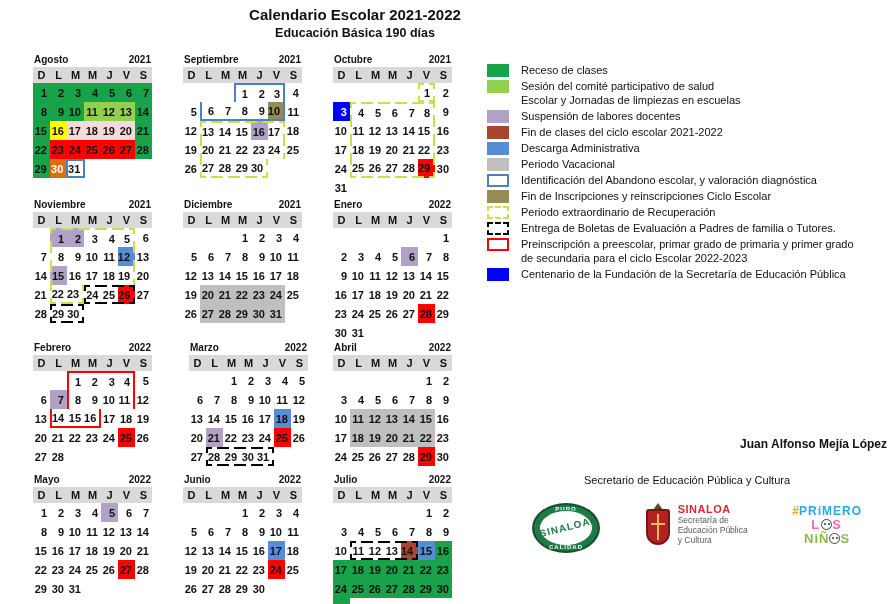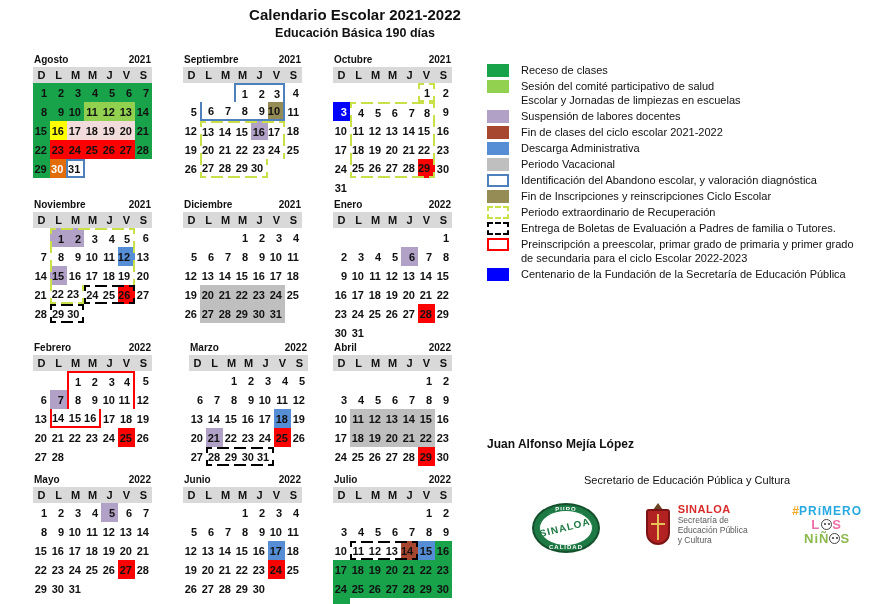--- a/index.html
+++ b/index.html
@@ -18,21 +18,21 @@
          font-size:11px;font-weight:bold;}
   .wrow{display:flex;height:19px;}
   .cell{width:19px;height:19px;box-sizing:border-box;display:flex;align-items:center;
         justify-content:flex-end;padding-right:3px;font-size:11px;font-weight:bold;}
   
   #legend{position:absolute;left:487px;top:63px;width:400px;}
   .lg-row{display:flex;align-items:flex-start;margin-bottom:2px;}
   .sw{width:22px;height:13px;flex:0 0 22px;margin-right:12px;margin-top:1px;box-sizing:border-box;}
   .lg-label{font-size:11px;line-height:14px;}
   
-  .sig-name{position:absolute;left:487px;top:437px;width:400px;text-align:left;
+  .sig-name{position:absolute;left:487px;top:437px;width:400px;text-align:right;
             font-size:12px;font-weight:bold;}
   .sig-role{position:absolute;left:487px;top:474px;width:400px;text-align:center;font-size:11px;}
   
   #logos{position:absolute;left:532px;top:503px;width:330px;display:flex;
          justify-content:space-between;align-items:flex-start;}
   .seal{position:relative;width:68px;height:50px;border-radius:50%;background:#1E7A44;
         border:2px solid #14502c;box-sizing:border-box;}
   .seal-inner{position:absolute;left:5px;top:5px;right:5px;bottom:5px;border-radius:50%;
         background:#fff;border:1px solid #1E7A44;}
   .seal-band{position:absolute;left:-2px;top:17px;width:66px;text-align:center;

